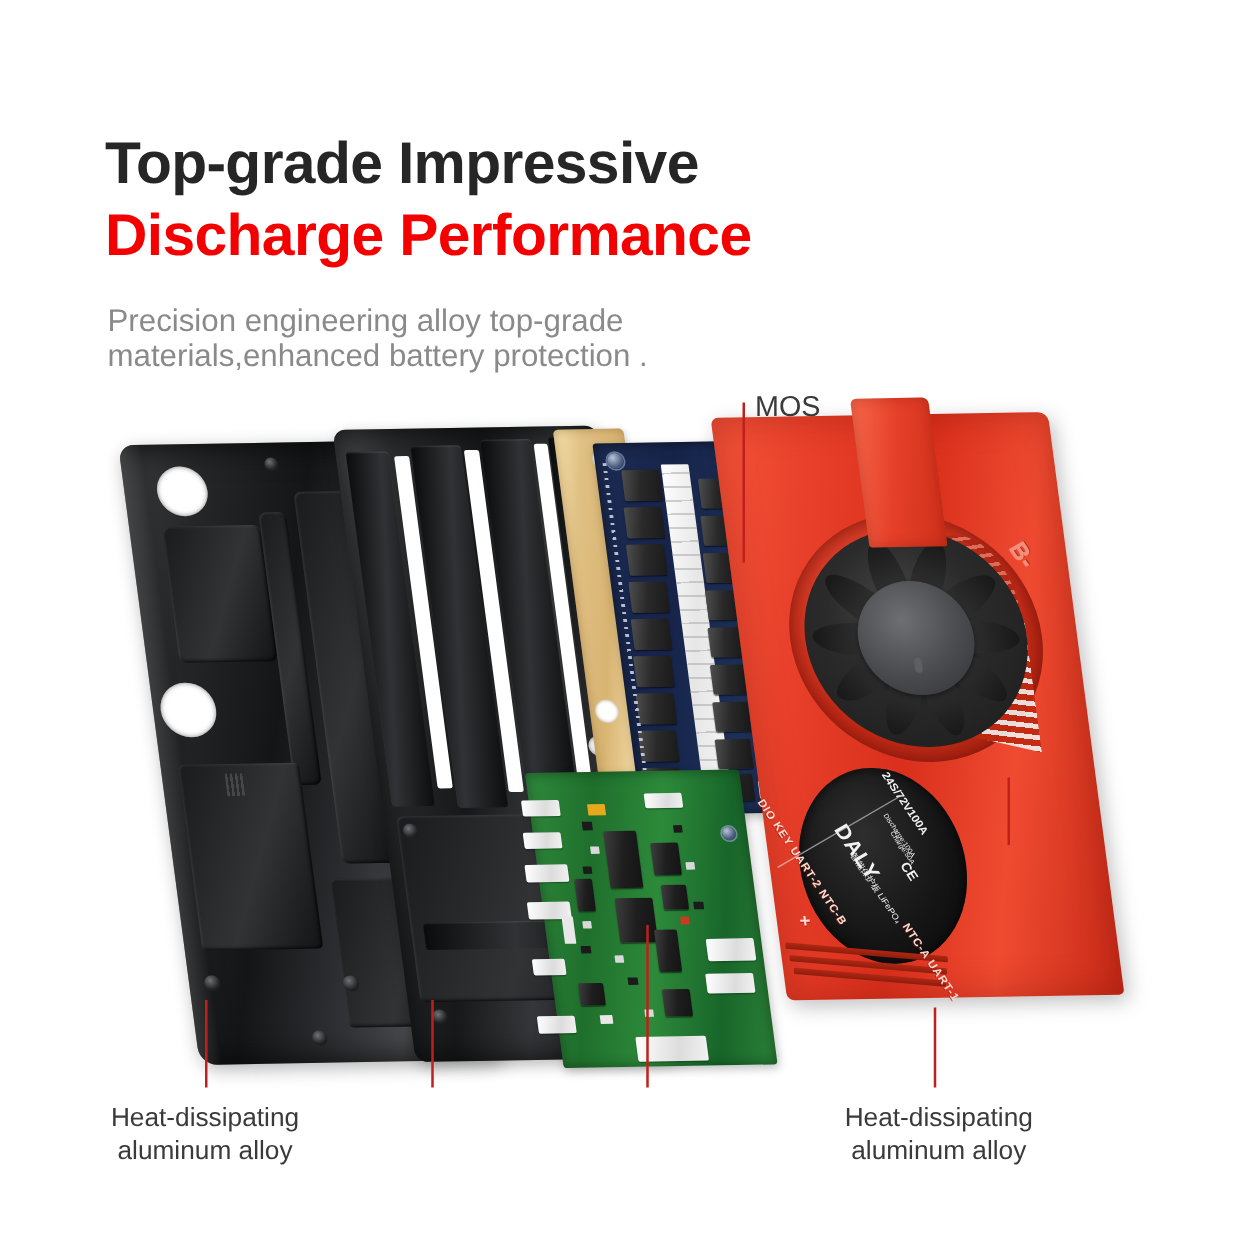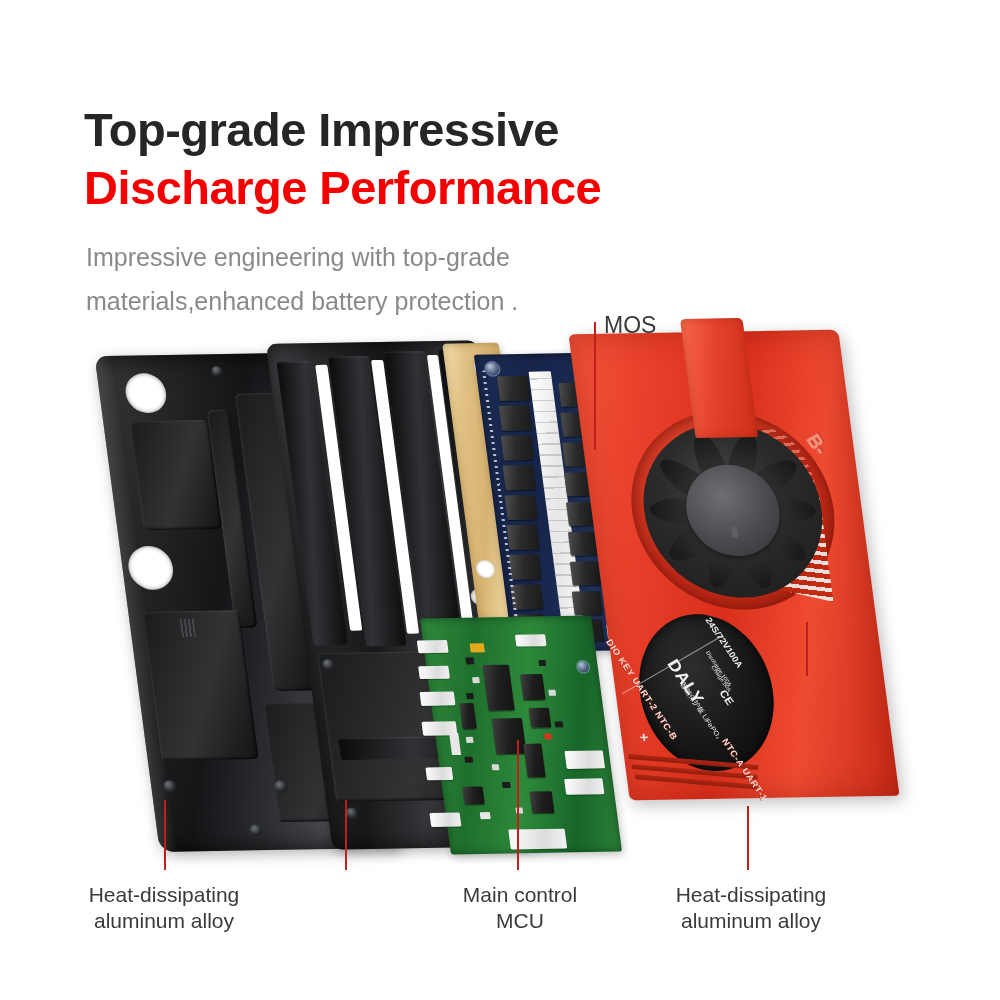--- a/index.html
+++ b/index.html
@@ -5,21 +5,21 @@
   html,body{margin:0;padding:0;background:#fff;}
   body{width:1000px;height:1000px;font-family:"Liberation Sans",sans-serif;overflow:hidden;position:relative;}
   #stage{position:absolute;inset:0;background:#ffffff;}
 
   
   .hl{position:absolute;left:84px;font-weight:700;letter-spacing:-0.5px;white-space:nowrap;}
   #hl1{top:102px;font-size:47px;color:#262626;}
   #hl2{top:160px;font-size:47px;color:#f40000;}
   .sub{position:absolute;left:86px;font-size:25px;color:#8a8a8a;white-space:nowrap;font-weight:400;}
   #sub1{top:243px;}
-  #sub2{top:287px;}
+  #sub2{top:271px;}
 
   
   .callout{position:absolute;font-size:21px;color:#3a3a3a;line-height:26px;text-align:center;white-space:pre-line;}
   .leader{position:absolute;background:#c0201b;width:1.6px;}
 
   
   .part{position:absolute;transform-origin:50% 50%;}
 
   
   #alu-plate{left:128px;top:352px;width:240px;height:500px;
@@ -124,21 +124,21 @@
      box-shadow:inset 0 0 10px rgba(0,0,0,.8);}
   .lbl-t{position:absolute;color:#f2f2f2;white-space:nowrap;}
 </style>
 </head>
 <body>
 
 <div id="stage">
 
   <div class="hl" id="hl1">Top-grade Impressive</div>
   <div class="hl" id="hl2">Discharge Performance</div>
-  <div class="sub" id="sub1">Impressive engineering with top-grade</div>
+  <div class="sub" id="sub1">Precision engineering alloy top-grade</div>
   <div class="sub" id="sub2">materials,enhanced battery protection .</div>
 
   <div class="part" id="alu-plate">
     <div class="gl" style="left:0;top:0;width:18px;height:100%;"></div>
     <div class="hole" style="left:26px;top:18px;width:40px;height:40px;"></div>
     <div class="hole" style="left:6px;top:192px;width:44px;height:44px;"></div>
     <div class="alu-recess" style="left:26px;top:66px;width:78px;height:110px;"></div>
     <div class="alu-recess" style="left:104px;top:56px;width:22px;height:220px;"></div>
     <div class="alu-recess" style="left:134px;top:40px;width:46px;height:300px;"></div>
     <div class="alu-recess" style="left:14px;top:258px;width:96px;height:150px;border-radius:4px;"></div>
@@ -321,20 +321,18 @@
 
   <div class="leader" style="left:806px;top:622px;height:54px;"></div>
 
   <div class="leader" style="left:164px;top:800px;height:70px;"></div>
   <div class="callout" style="left:64px;top:882px;width:200px;">Heat-dissipating
 aluminum alloy</div>
 
   <div class="leader" style="left:345px;top:800px;height:70px;"></div>
 
   <div class="leader" style="left:517px;top:740px;height:130px;"></div>
-  <div class="callout" style="left:447px;top:882px;width:146px;">Main control
-MCU</div>
 
   <div class="leader" style="left:747px;top:806px;height:64px;"></div>
   <div class="callout" style="left:651px;top:882px;width:200px;">Heat-dissipating
 aluminum alloy</div>
 
 </div>
 
 </body></html>

